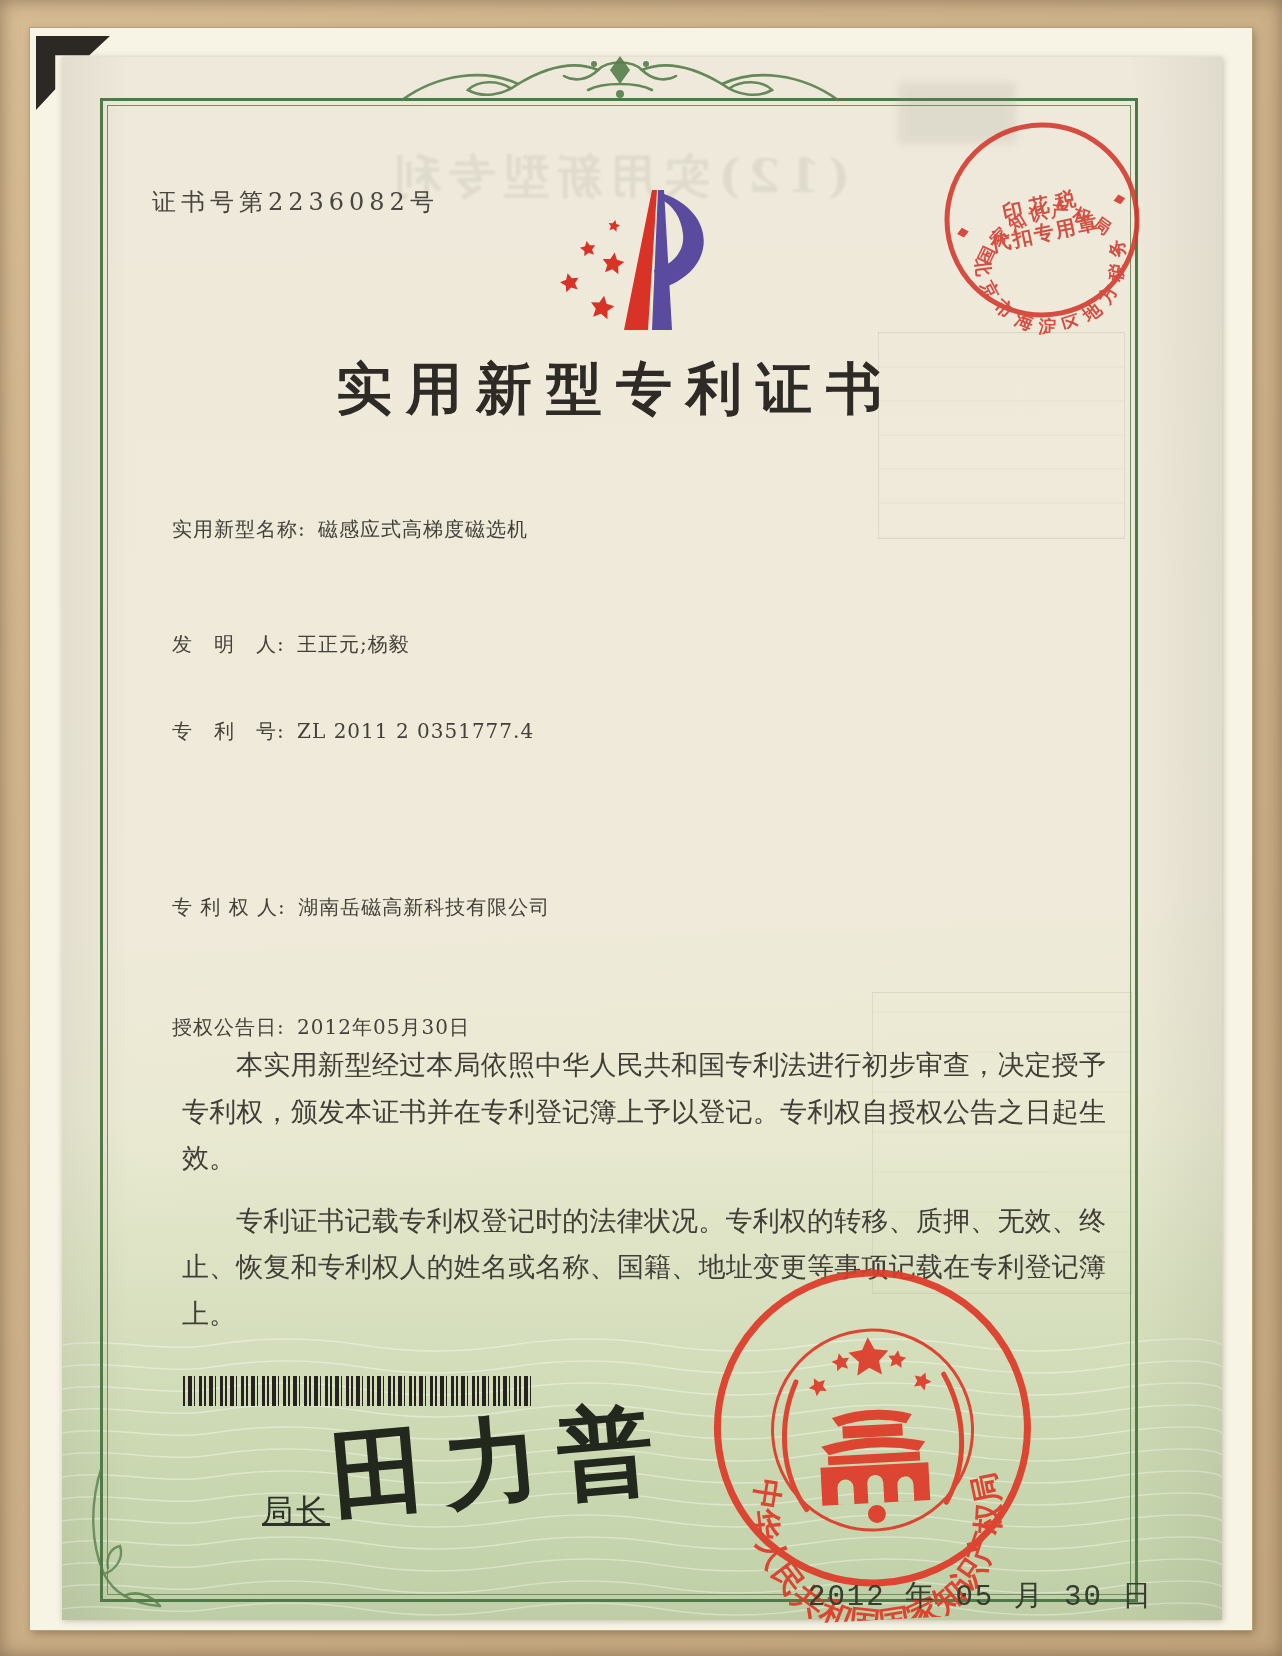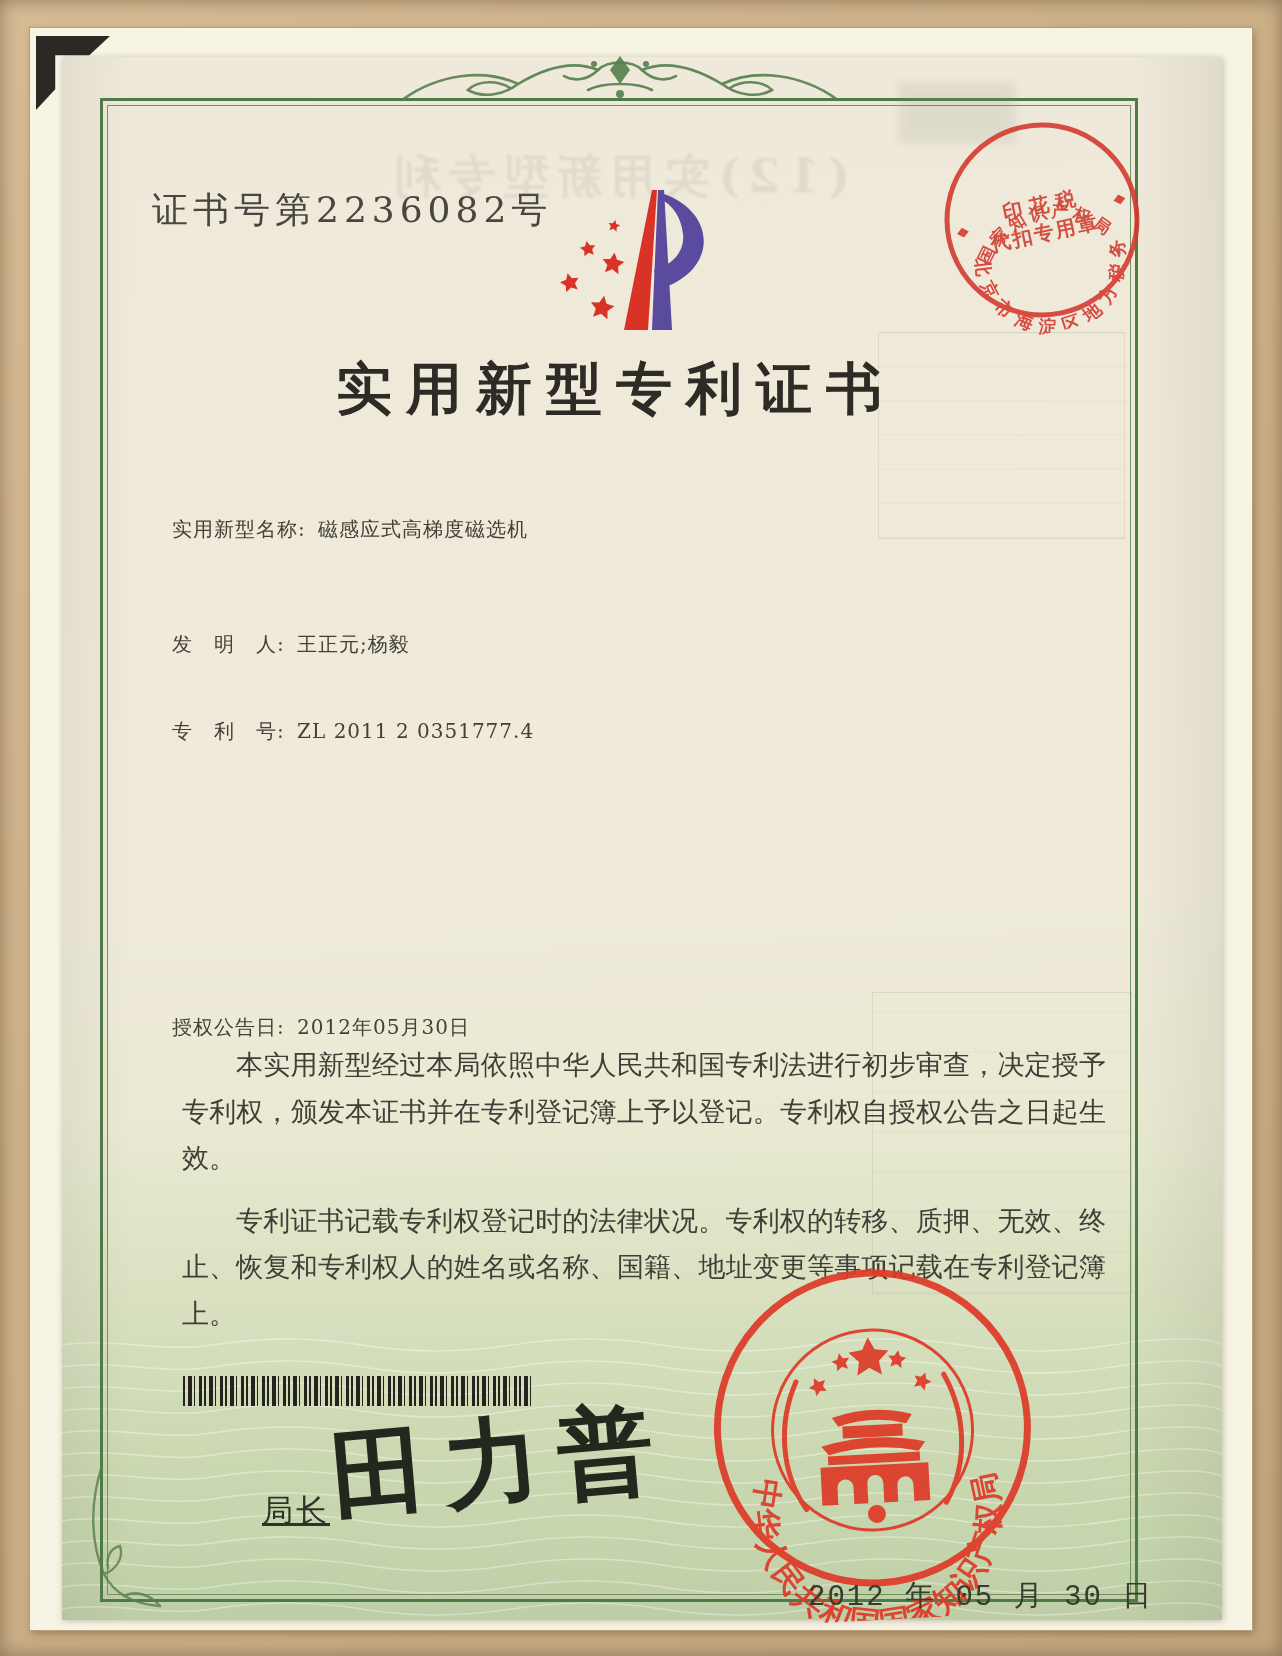--- a/index.html
+++ b/index.html
@@ -31,21 +31,21 @@
   
   .ghost-heading{position:absolute;left:330px;top:146px;width:520px;font-size:46px;font-weight:bold;
     color:#5f5f5a;opacity:.10;transform:scaleX(-1);letter-spacing:8px;filter:blur(1px);white-space:nowrap;}
   .ghost-box{position:absolute;border:1px solid rgba(110,110,95,.22);opacity:.55;filter:blur(.6px);}
   .ghost-box.b1{left:878px;top:332px;width:245px;height:205px;
     background:repeating-linear-gradient(0deg,rgba(120,120,100,.06) 0 2px,transparent 2px 34px);}
   .ghost-box.b2{left:872px;top:992px;width:258px;height:300px;
     background:repeating-linear-gradient(0deg,rgba(120,120,100,.05) 0 2px,transparent 2px 40px);}
   .ghost-smudge{position:absolute;left:898px;top:82px;width:118px;height:62px;background:#8a8a80;opacity:.14;filter:blur(4px);}
   
-  .cert-no{position:absolute;left:152px;top:186px;font-size:36px;color:#494540;letter-spacing:5px;}
+  .cert-no{position:absolute;left:152px;top:186px;font-size:24px;color:#494540;letter-spacing:5px;}
   .title{position:absolute;left:100px;top:352px;width:1032px;text-align:center;
     font-size:56px;font-weight:bold;color:#2e2a26;letter-spacing:14px;font-family:Liberation Serif, serif;}
   .field{position:absolute;left:172px;font-size:20px;color:#43403a;white-space:nowrap;}
   .field .flabel{letter-spacing:1px;}
   .field .fvalue{margin-left:6px;letter-spacing:1px;}
   .f0{top:516px;} .f1{top:631px;} .f2{top:718px;} .f3{top:807px;} .f4{top:894px;} .f5{top:1014px;}
   .body-text{position:absolute;left:166px;top:1026px;width:956px;font-size:27px;line-height:46.5px;
     color:#413e38;text-align:justify;}
   .body-text p{margin:16px;text-indent:2em;}
   .barcode{position:absolute;left:183px;top:1376px;width:348px;height:30px;
@@ -166,20 +166,24 @@
     <span class="flabel">实用新型名称:</span>
     <span class="fvalue">磁感应式高梯度磁选机</span>
   </div>
   <div class="field f1">
     <span class="flabel">发　明　人:</span>
     <span class="fvalue">王正元;杨毅</span>
   </div>
   <div class="field f2">
     <span class="flabel">专　利　号:</span>
     <span class="fvalue">ZL 2011 2 0351777.4</span>
+  </div>
+  <div class="field f4">
+    <span class="flabel">专 利 权 人:</span>
+    <span class="fvalue">湖南岳磁高新科技有限公司</span>
   </div>
   <div class="field f5">
     <span class="flabel">授权公告日:</span>
     <span class="fvalue">2012年05月30日</span>
   </div>
 
   <div class="body-text">
     <p>本实用新型经过本局依照中华人民共和国专利法进行初步审查，决定授予专利权，颁发本证书并在专利登记簿上予以登记。专利权自授权公告之日起生效。</p>
     <p>专利证书记载专利权登记时的法律状况。专利权的转移、质押、无效、终止、恢复和专利权人的姓名或名称、国籍、地址变更等事项记载在专利登记簿上。</p>
   </div>

